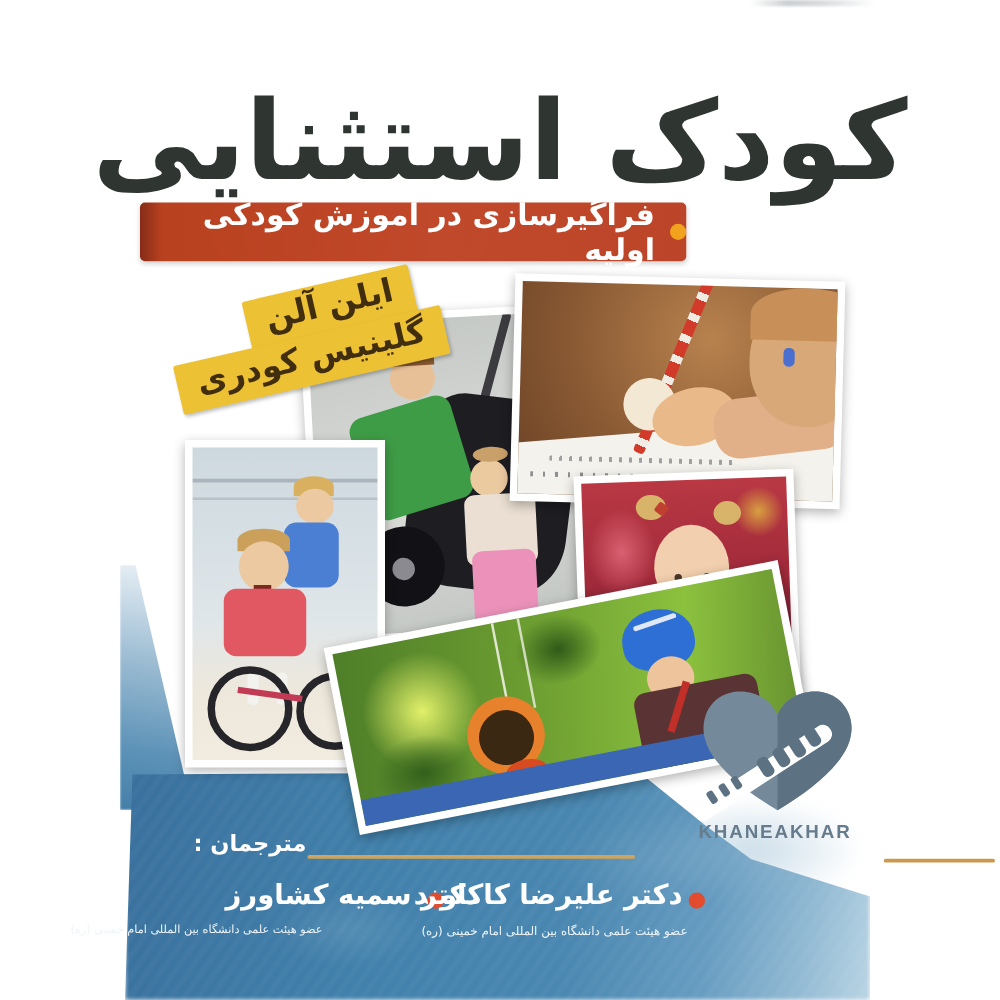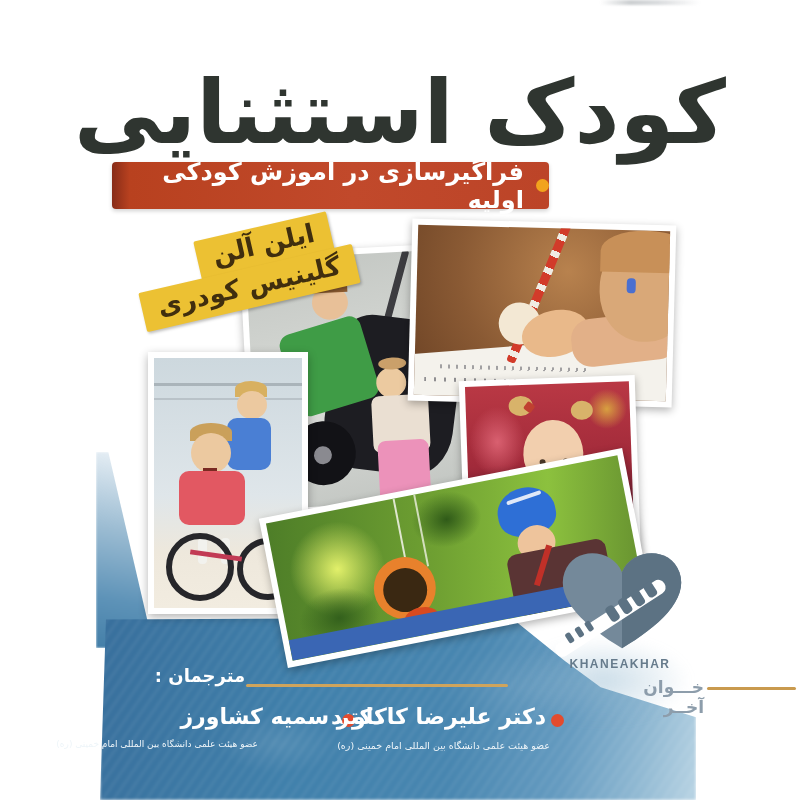--- a/index.html
+++ b/index.html
@@ -51,21 +51,21 @@
   .band-tex{position:absolute;inset:0;
     background:repeating-linear-gradient(125deg,rgba(255,255,255,.06) 0 3px,transparent 3px 9px),
       radial-gradient(60px 30px at 30% 70%,rgba(255,255,255,.10),transparent),
       radial-gradient(80px 40px at 70% 40%,rgba(255,255,255,.08),transparent);}
   .wash{left:515px;top:638px;width:175px;height:85px;z-index:1;filter:blur(6px);border-radius:50%;
     background:radial-gradient(closest-side,rgba(140,180,205,.45),transparent);}
 
   
   .logo-svg{left:549px;top:536px;width:146px;height:124px;z-index:7;}
   .logo-latin{left:550px;top:657px;width:140px;text-align:center;z-index:7;
-    font-family:"Liberation Sans",sans-serif;font-size:12px;font-weight:bold;
+    font-family:"Liberation Sans",sans-serif;font-size:15px;font-weight:bold;
     letter-spacing:1.5px;color:#667b8c;}
   .logo-persian{left:600px;top:677px;width:104px;text-align:right;direction:rtl;z-index:7;
     font-size:17px;color:#8d9dab;font-weight:bold;}
   .rule{height:3px;background:#c99a4e;border-radius:2px;z-index:7;}
   .rule-right{left:707px;top:687px;width:89px;}
   .rule-mid{left:246px;top:684px;width:262px;background:#cfa45c;}
 
   
   .heading{left:150px;top:665px;width:100px;text-align:center;direction:rtl;z-index:7;
     color:#ffffff;font-size:18px;font-weight:bold;}
@@ -202,21 +202,20 @@
       <rect x="86" y="54" width="10" height="17" rx="4" transform="rotate(-33 91 62)"></rect>
       <rect x="99" y="46" width="10" height="16" rx="4" transform="rotate(-33 104 54)"></rect>
     </g>
     <g fill="#5c7283">
       <rect x="18" y="98" width="6" height="11" rx="2" transform="rotate(-33 21 103)"></rect>
       <rect x="28" y="92" width="6" height="11" rx="2" transform="rotate(-33 31 97)"></rect>
       <rect x="38" y="86" width="6" height="11" rx="2" transform="rotate(-33 41 91)"></rect>
     </g>
   </svg>
   <div class="abs logo-latin">KHANEAKHAR</div>
-  <div class="abs logo-persian">خـــوان آخــر</div>
   <div class="abs rule rule-right"></div>
 
   <div class="abs heading">مترجمان :</div>
   <div class="abs rule rule-mid"></div>
 
   <div class="abs nbullet nb1"></div>
   <div class="tname name1">دکتر علیرضا کاکاوند</div>
   <div class="aff aff1">عضو هیئت علمی دانشگاه بین المللی امام خمینی (ره)</div>
 
   <div class="abs nbullet nb2"></div>

